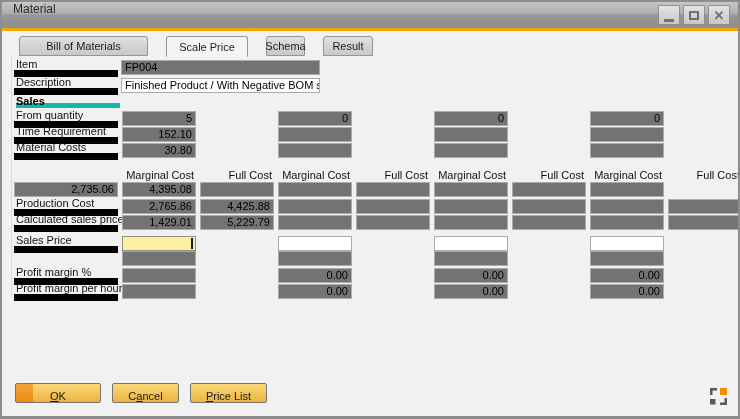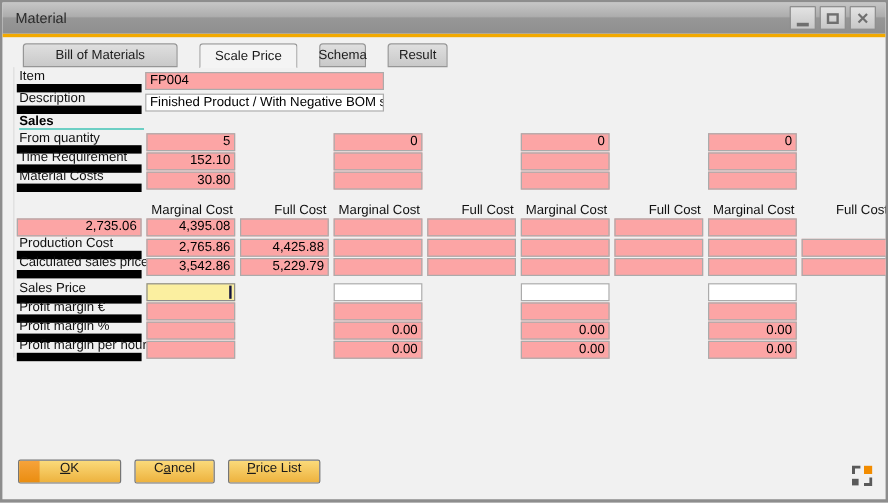--- a/index.html
+++ b/index.html
@@ -9,21 +9,21 @@
     position:relative; width:740px; height:419px;
     background:#f1f1f1;
     border:2px solid #8d8d8d; border-bottom-width:3px;
     overflow:hidden;
   }
 
   
   .titlebar{
     position:relative; height:26px;
     background:linear-gradient(180deg,#c6c6c6 0%,#adadad 45%,#979797 50%,#8f8f8f 100%);
-    display:flex; align-items:center;
+    display:flex; align-items:flex-start;
   }
   .title{ padding-left:11px; font-size:12px; color:#2b2b2b; }
   .win-controls{ position:absolute; right:8px; top:3px; display:flex; gap:3px; }
   .win-btn{
     width:22px; height:20px;
     background:linear-gradient(180deg,#e3e3e3,#c7c7c7);
     border:1px solid #8f8f8f; border-radius:1px;
     display:flex; align-items:center; justify-content:center;
     color:#6f6f6f; font-size:11px; font-weight:bold; cursor:default;
   }
@@ -44,50 +44,50 @@
   }
   .tab-1{ width:129px; } .tab-2{ width:85px; } .tab-3{ width:82px; }
   .tab-4{ width:39px; } .tab-5{ width:50px; }
   .tab.active{ background:#f4f4f4; border-bottom-color:#f4f4f4; height:21px; }
 
   
   .form{ margin-left:9px; border-left:1px solid #dcdcdc; padding:2px 0 0 2px; }
   .label{ font-size:11px; color:#111; padding-left:2px; border-bottom:7px solid #000000;
           height:100%; display:flex; align-items:center; white-space:nowrap; }
   .field{
-    height:15px; background:#fca5a5; border:1px solid #ababab;
+    height:15px; background:#737373; border:1px solid #ababab;
     font-size:11px; color:#000; line-height:13px; padding:0 3px;
     text-align:right; overflow:hidden; white-space:nowrap; position:relative;
   }
   .field.left{ text-align:left; }
   .field.editable{ background:#ffffff; }
   .field.focused{ background:#FBEFA0; border-color:#8d8d8d; }
   .caret{ position:absolute; right:2px; top:1px; width:2px; height:11px; background:#14143f; }
 
   .frow{ display:grid; grid-template-columns:104px 199px; column-gap:3px; height:18px; align-items:center; }
   .frow .field{ width:199px; }
 
   .section-title{ font-size:11px; font-weight:bold; color:#000; height:13px; margin:1px 0 1px 2px;
-                  width:104px; border-bottom:1px solid #14b8a6; }
+                  width:104px; border-bottom:5px solid #14b8a6; }
 
   .grow{ display:grid; grid-template-columns:104px repeat(8,74px); column-gap:4px;
          height:16px; align-items:center; }
   .g1{ grid-column:2; } .g2{ grid-column:4; } .g3{ grid-column:6; } .g4{ grid-column:8; }
   .hdr-row{ height:13px; margin-top:11px; }
   .col-hdr{ font-size:11px; color:#111; text-align:right; padding-right:2px; white-space:nowrap; }
   .spacer{ height:5px; }
 
   
   .buttons{ position:absolute; left:13px; top:381px; display:flex; gap:11px; }
   .btn{
     position:relative; height:20px; border:1px solid #757575; border-radius:2px;
     background:linear-gradient(180deg,#FBDA7A,#F0B94А 80%,#EDB23E);
     background:linear-gradient(180deg,#FBDA7A,#EDB23E);
     font-family:"Liberation Sans", sans-serif; font-size:11px; color:#1a1a1a;
-    display:flex; align-items:flex-start; justify-content:center; cursor:default; overflow:hidden;
+    display:flex; align-items:flex-end; justify-content:center; cursor:default; overflow:hidden;
   }
   .btn-ok{ width:86px; } .btn-cancel{ width:67px; } .btn-price{ width:77px; }
   .default-marker{ position:absolute; left:0; top:0; bottom:0; width:17px;
                    background:linear-gradient(180deg,#F6A33B,#EA8D10); }
   .btn-label{ position:relative; z-index:1; }
   .btn-label u{ text-underline-offset:1px; }
 
   
   .grip{ position:absolute; right:11px; bottom:11px; width:17px; height:17px; }
 </style>
@@ -182,21 +182,21 @@
       <span class="field">4,425.88</span>
       <span class="field"></span>
       <span class="field"></span>
       <span class="field"></span>
       <span class="field"></span>
       <span class="field"></span>
       <span class="field"></span>
     </div>
     <div class="grow">
       <span class="label">Calculated sales price</span>
-      <span class="field">3,542.86</span>
+      <span class="field">1,429.01</span>
       <span class="field">5,229.79</span>
       <span class="field"></span>
       <span class="field"></span>
       <span class="field"></span>
       <span class="field"></span>
       <span class="field"></span>
       <span class="field"></span>
     </div>
 
     <div class="spacer"></div>
@@ -204,21 +204,20 @@
     <div class="grow">
       <span class="label">Sales Price</span>
       <span class="field g1 focused">
           <span class="caret"></span>
         </span>
       <span class="field g2 editable"></span>
       <span class="field g3 editable"></span>
       <span class="field g4 editable"></span>
     </div>
     <div class="grow">
-      <span class="label">Profit margin €</span>
       <span class="field g1"></span>
       <span class="field g2"></span>
       <span class="field g3"></span>
       <span class="field g4"></span>
     </div>
     <div class="grow">
       <span class="label">Profit margin %</span>
       <span class="field g1"></span>
       <span class="field g2">0.00</span>
       <span class="field g3">0.00</span>

